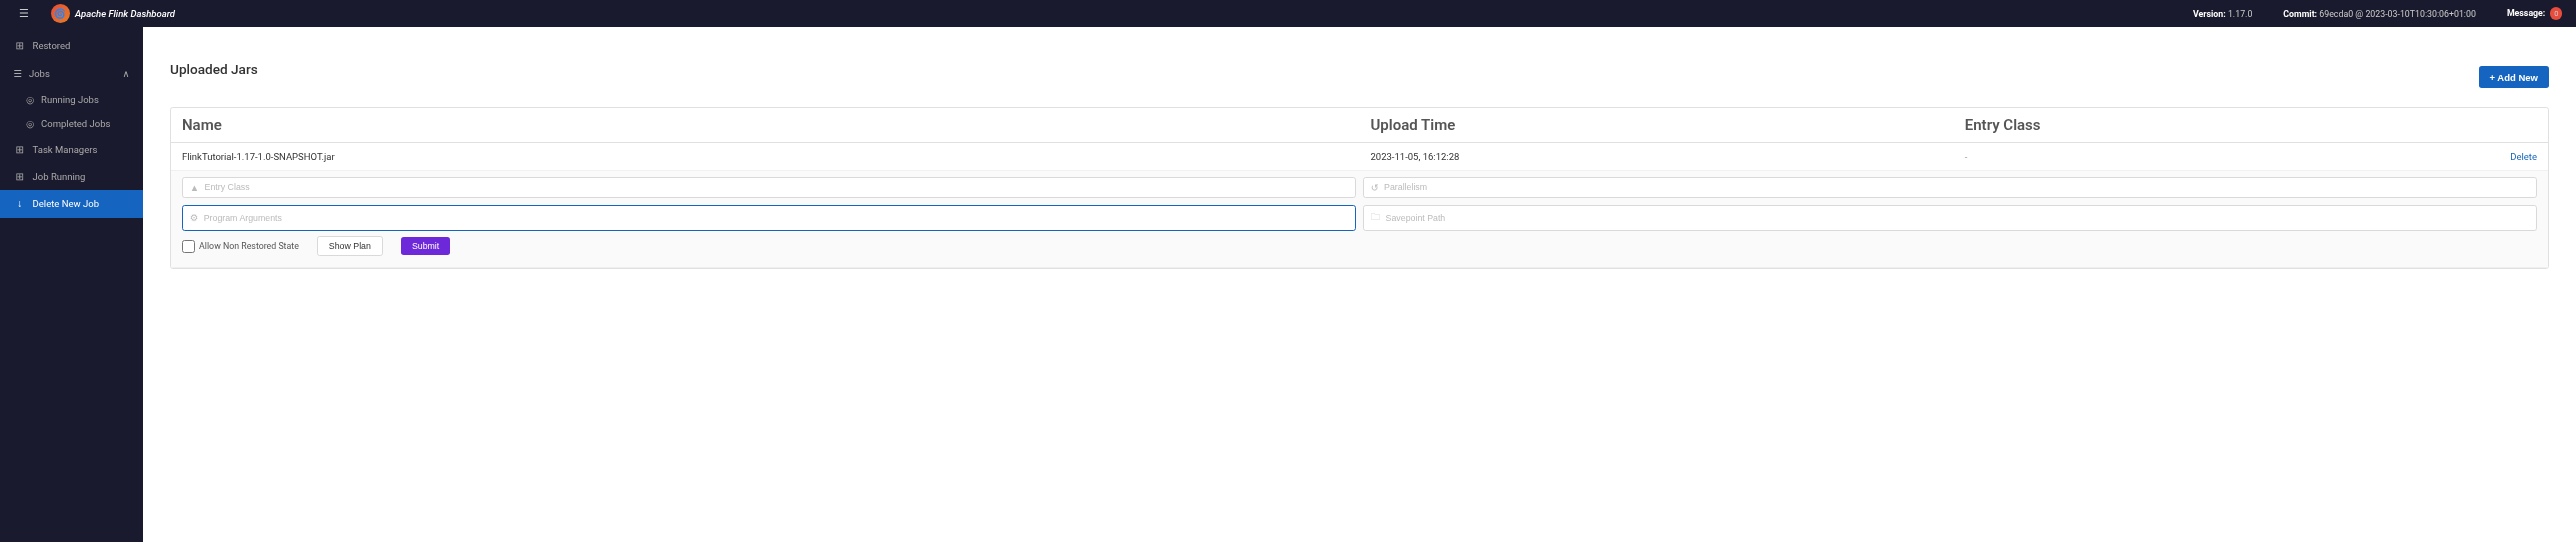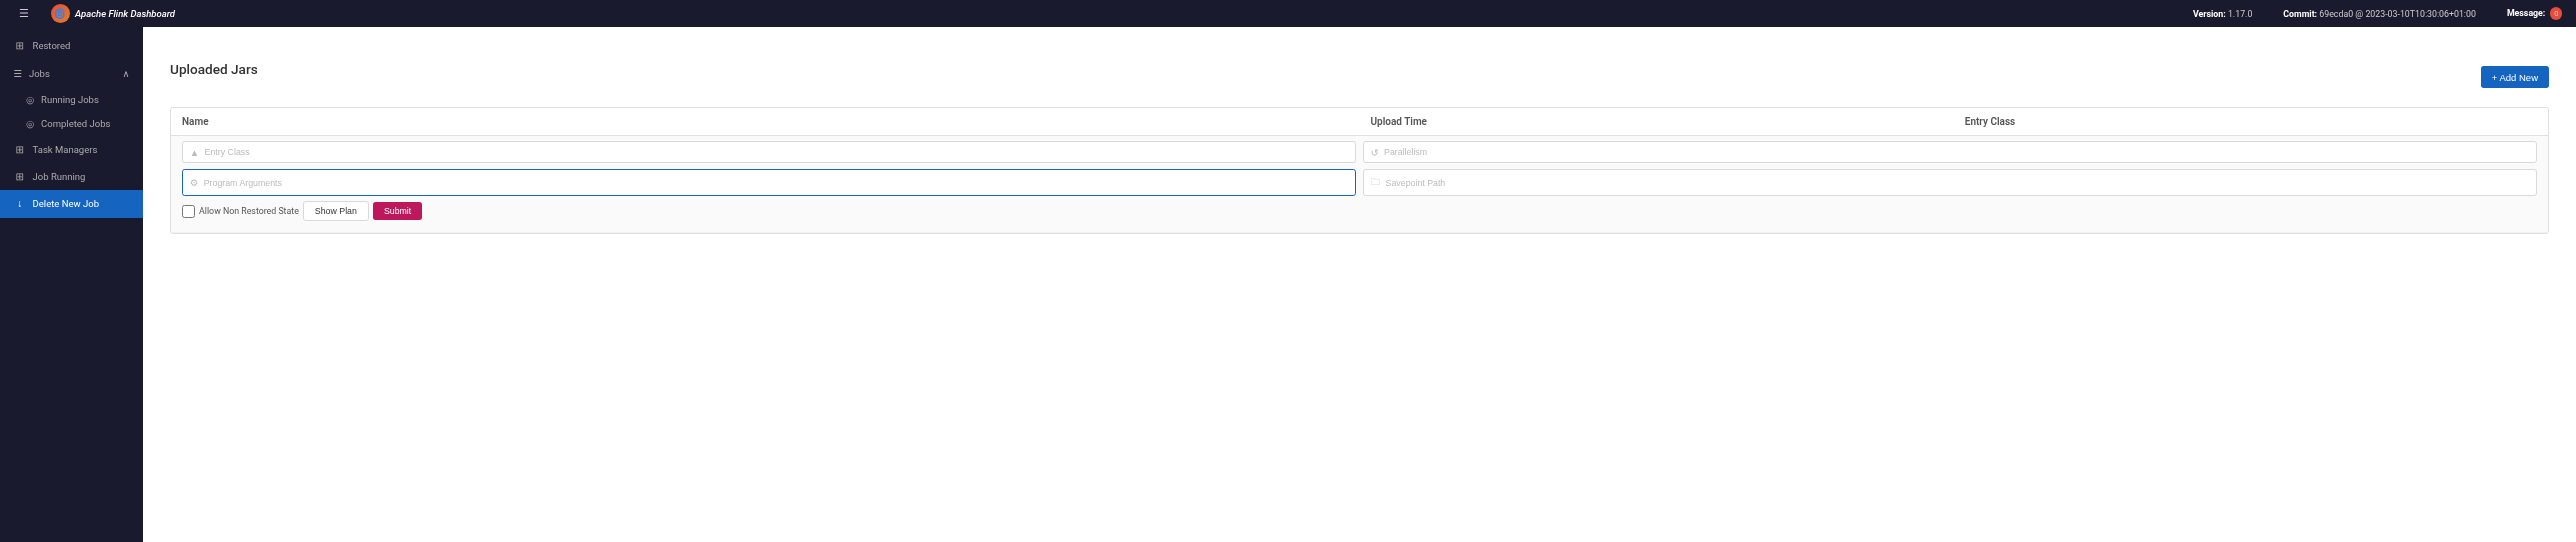--- a/index.html
+++ b/index.html
@@ -182,36 +182,37 @@
       background: #1565c0;
       color: white;
       border: none;
       padding: 5.4px 11px;
       border-radius: 2.7px;
       cursor: pointer;
       font-size: 9.5px;
       display: flex;
       align-items: center;
       gap: 2.7px;
+      font-weight: bold;
     }
 
     
     table {
       width: 100%;
       border-collapse: collapse;
     }
     thead tr {
       border-bottom: 1.4px solid #e0e0e0;
     }
     th {
       text-align: left;
       padding: 8.1px 11px;
       font-weight: 600;
       color: #555;
-      font-size: 10px;
+      font-size: 15px;
     }
     tbody tr {
       border-bottom: 0.7px solid #f0f0f0;
     }
     td {
       padding: 8.1px 11px;
       color: #333;
       font-size: 9.5px;
       vertical-align: top;
     }
@@ -249,42 +250,42 @@
     .form-input-group input::placeholder {
       color: #bbb;
     }
     .form-icon {
       color: #bbb;
       font-size: 9.5px;
     }
     .form-actions {
       display: flex;
       align-items: center;
-      gap: 4px;
+      gap: 18px;
       margin-top: 5.4px;
     }
     .checkbox-label {
       display: flex;
       align-items: center;
       gap: 4.1px;
       font-size: 8.8px;
       color: #555;
       cursor: pointer;
     }
     .btn-default {
       background: white;
       color: #333;
       border: 0.7px solid #d9d9d9;
       padding: 4.1px 11px;
       border-radius: 2.7px;
       cursor: pointer;
       font-size: 8.8px;
     }
     .btn-submit {
-      background: #be185d;
+      background: #6d28d9;
       color: white;
       border: none;
       padding: 4.1px 11px;
       border-radius: 2.7px;
       cursor: pointer;
       font-size: 8.8px;
     }
     .delete-link {
       color: #1565c0;
       cursor: pointer;
@@ -381,20 +382,30 @@
         <thead>
           <tr>
             <th class="col-name">Name</th>
             <th class="col-upload">Upload Time</th>
             <th class="col-entry">Entry Class</th>
             <th class="col-actions"></th>
           </tr>
         </thead>
         <tbody>
 
+          <tr class="table-row">
+            <td class="col-name">FlinkTutorial-1.17-1.0-SNAPSHOT.jar</td>
+            <td class="col-upload">2023-11-05, 16:12:28</td>
+            <td class="col-entry">
+              <span class="dash-value">-</span>
+            </td>
+            <td class="col-actions">
+              <a class="delete-link">Delete</a>
+            </td>
+          </tr>
 
           <tr class="jar-details-row">
             <td colspan="4">
               <div class="jar-form">
 
                 <div class="form-input-group">
                   <span class="form-icon">▲</span>
                   <input type="text" placeholder="Entry Class" style="">
                 </div>
 

